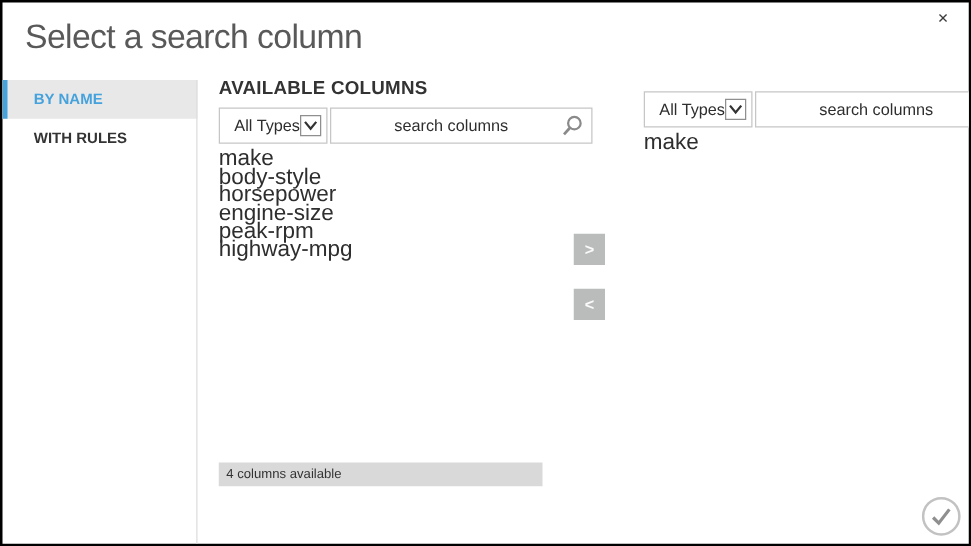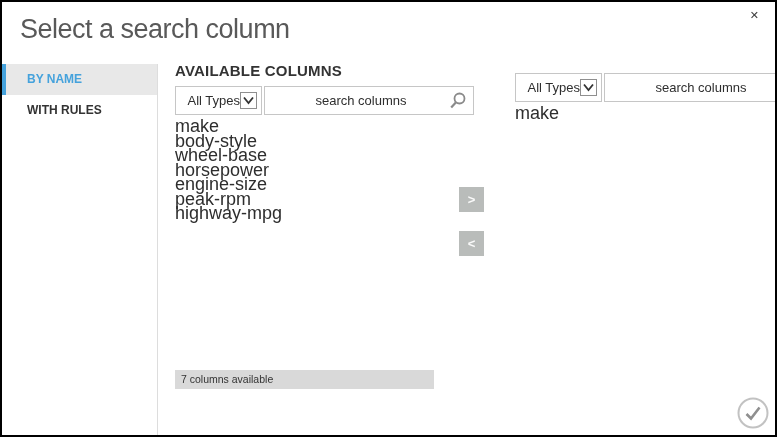--- a/index.html
+++ b/index.html
@@ -120,27 +120,26 @@
           <svg width="18" height="18" viewBox="0 0 18 18">
               <circle cx="10.5" cy="6.5" r="5" fill="none" stroke="#8a8a8a" stroke-width="1.8"></circle>
               <line x1="6.8" y1="10.4" x2="2.2" y2="15.5" stroke="#8a8a8a" stroke-width="2.2"></line>
             </svg>
         </span>
       </div>
     </div>
     <div class="col-list">
         <div class="col-item">make</div>
         <div class="col-item">body-style</div>
-        <div class="col-item">wheel-base</div>
         <div class="col-item">horsepower</div>
         <div class="col-item">engine-size</div>
         <div class="col-item">peak-rpm</div>
         <div class="col-item">highway-mpg</div>
       </div>
-    <div class="status-bar">7 columns available</div>
+    <div class="status-bar">4 columns available</div>
   </div>
 
   <button class="transfer-btn add">&gt;</button>
   <button class="transfer-btn remove">&lt;</button>
 
   <div class="panel right">
     <div class="controls">
       <div class="type-dropdown">
         <span class="dd-label">All Types</span>
         <span class="dd-arrow-box">

